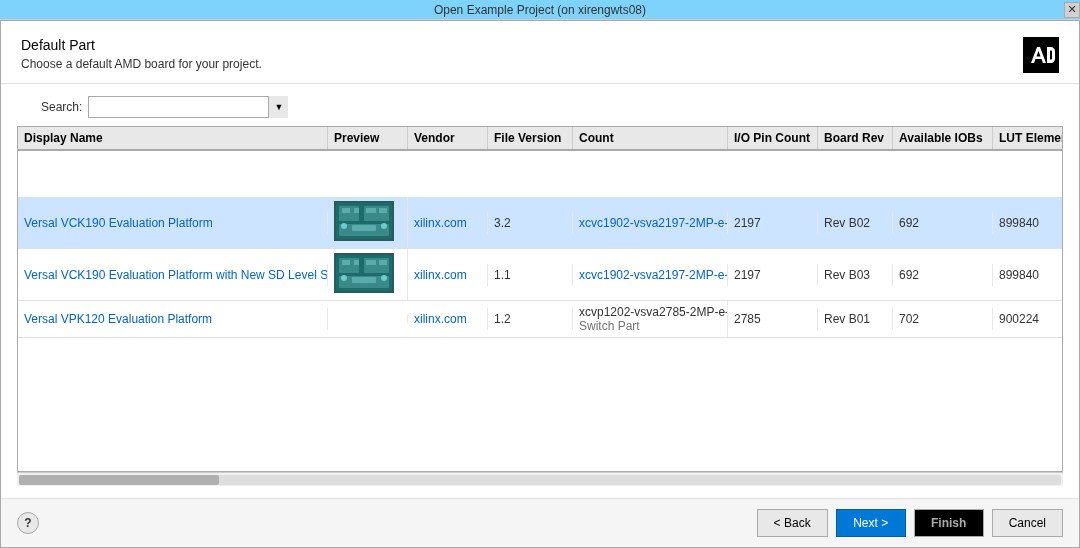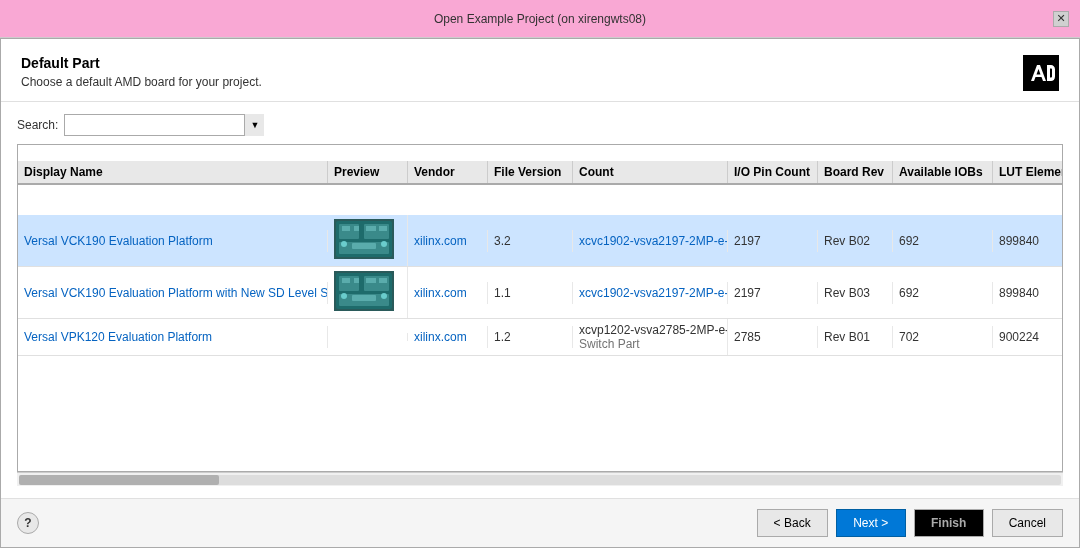--- a/index.html
+++ b/index.html
@@ -7,27 +7,27 @@
       font-family: Arial, sans-serif;
       font-size: 12px;
       background: #f0f0f0;
       width: 1080px;
       height: 548px;
       overflow: hidden;
       display: flex;
       flex-direction: column;
     }
     .title-bar {
-      background: #f9a8d4;
+      background: #7dd3fc;
       border-bottom: 1px solid #ccc;
       display: flex;
       align-items: center;
       justify-content: space-between;
-      padding: 4px 11px;
-      height: 38px;
+      padding: 4px 0;
+      height: 20px;
     }
     .title-bar-text {
       flex: 1;
       text-align: center;
       font-size: 12px;
       color: #333;
     }
     .title-bar-close {
       width: 16px;
       height: 16px;
@@ -49,21 +49,21 @@
     }
     .dialog-header {
       padding: 16px 20px 10px 20px;
       display: flex;
       justify-content: space-between;
       align-items: flex-start;
       border-bottom: 1px solid #e0e0e0;
     }
     .dialog-title {
       font-size: 14px;
-      font-weight: bold;
+      font-weight: normal;
       color: #000;
     }
     .dialog-subtitle {
       font-size: 12px;
       color: #333;
       margin-top: 4px;
     }
     .amd-logo {
       width: 36px;
       height: 36px;
@@ -85,20 +85,21 @@
     }
     .search-bar {
       display: flex;
       align-items: center;
       margin-bottom: 8px;
     }
     .search-label {
       font-size: 12px;
       margin-right: 6px;
       color: #333;
+      margin-left: 24px;
     }
     .search-input-wrapper {
       position: relative;
       display: flex;
       align-items: center;
     }
     .search-input {
       width: 200px;
       height: 22px;
       border: 1px solid #aaa;
@@ -125,21 +126,21 @@
       border: 1px solid #aaa;
       overflow: auto;
       display: flex;
       flex-direction: column;
     }
     .table-header {
       display: flex;
       background: #e8e8e8;
       border-bottom: 2px solid #aaa;
       position: sticky;
-      top: 16px;
+      top: 0;
       z-index: 10;
       min-width: 1020px;
     }
     .th {
       padding: 4px 6px;
       font-weight: bold;
       font-size: 12px;
       color: #000;
       border-right: 1px solid #ccc;
       white-space: nowrap;

